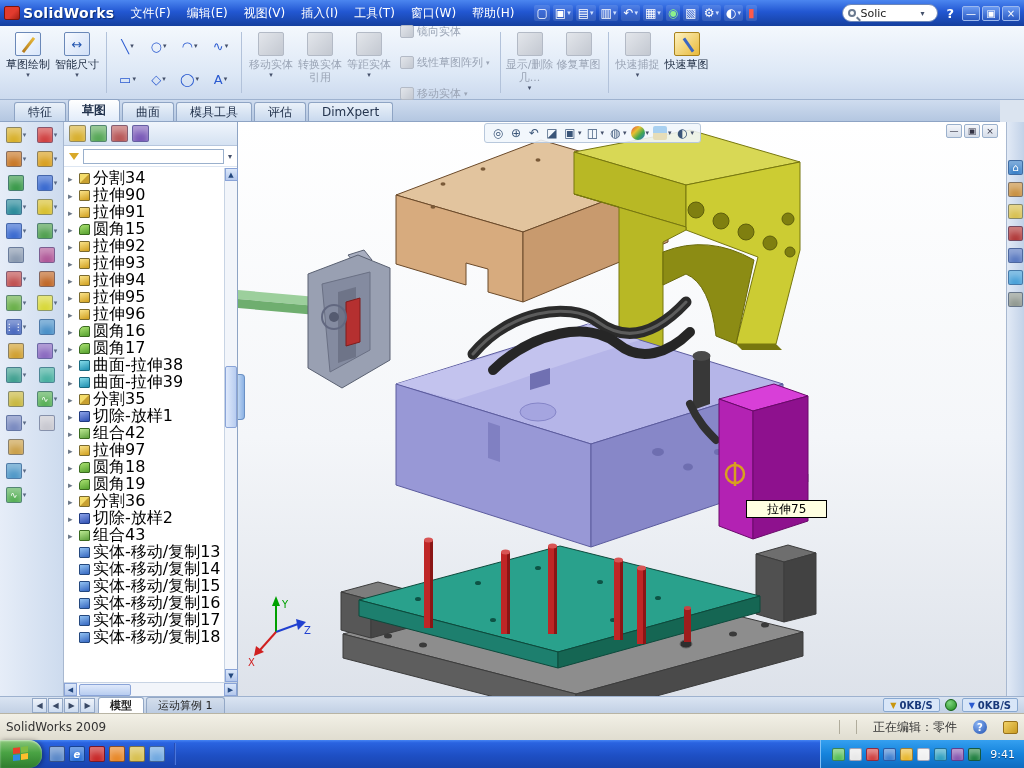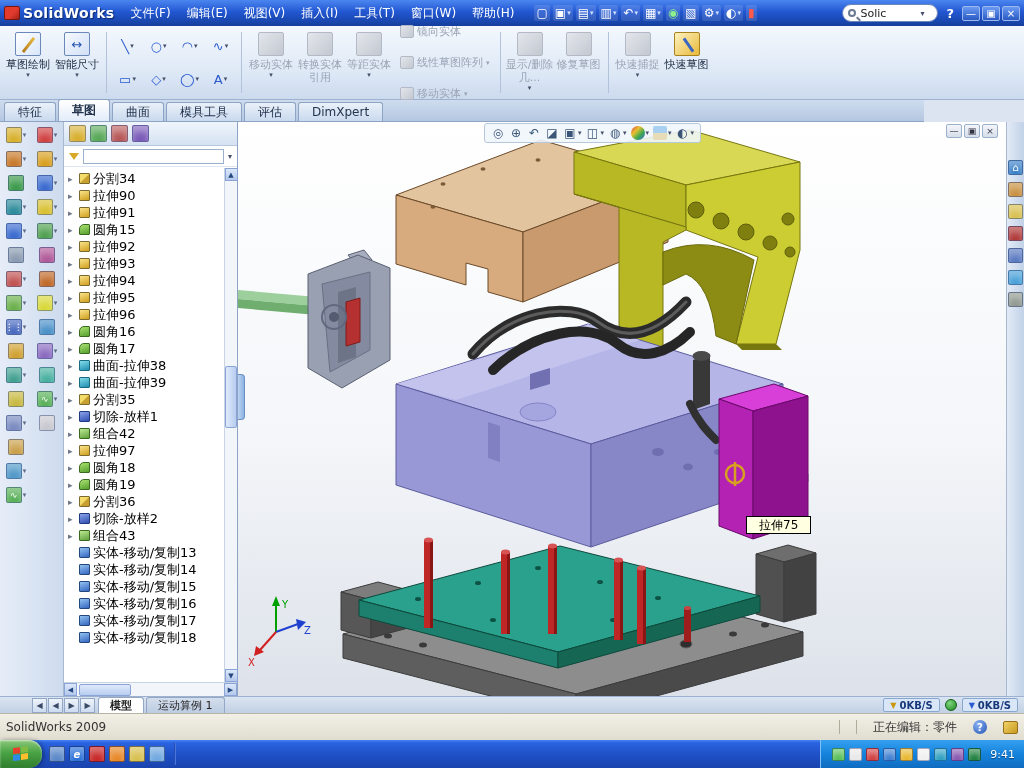--- a/index.html
+++ b/index.html
@@ -44,21 +44,21 @@
 .sgcell{display:flex;align-items:center;justify-content:center;gap:1px}
 .sgcell .sg{font-style:normal;color:#2a5ad0;font-size:13px}
 .sgcell .sa{font-size:7px;color:#44506a}
 .stackcol{display:flex;flex-direction:column;justify-content:center;gap:16px;padding:0 2px}
 .rowbtn{display:flex;align-items:center;gap:3px;height:19px;padding:0 3px}
 .rowbtn .ricon{width:14px;height:13px;border-radius:2px;background:linear-gradient(135deg,#e3e6eb,#c3c8d1);border:1px solid #b3bac6}
 .rowbtn .rlabel{font-size:11px;color:#9aa4b5;white-space:nowrap}
 .rowbtn .rdd{font-size:7px;color:#9aa4b5}
 .watermark{position:absolute;right:18px;top:18px;font-family:"DejaVu Serif","Liberation Serif",serif;font-style:italic;font-size:58px;font-weight:bold;color:rgba(150,165,188,.38);letter-spacing:-4px;pointer-events:none}
 
-.ribbontabs{position:absolute;top:100px;left:0;width:924px;height:22px;background:linear-gradient(180deg,#cfdcef,#b4c7e1);display:flex;align-items:flex-end;padding-left:4px;gap:2px;border-bottom:1px solid #8ea4c4}
+.ribbontabs{position:absolute;top:100px;left:0;width:1000px;height:22px;background:linear-gradient(180deg,#cfdcef,#b4c7e1);display:flex;align-items:flex-end;padding-left:14px;gap:2px;border-bottom:1px solid #8ea4c4}
 .rtab{height:19px;padding:0 13px;display:flex;align-items:center;font-size:12px;color:#24344e;background:linear-gradient(180deg,#eaf1f9,#c9d9ee);border:1px solid #8ea4c4;border-bottom:none;border-radius:3px 3px 0 0}
 .rtab.active{background:linear-gradient(180deg,#ffffff,#e2ecfa);font-weight:bold;height:22px}
 
 .main{position:absolute;top:122px;left:0;width:1024px;height:574px;display:flex}
 .lefttools{width:64px;background:linear-gradient(90deg,#e6edf8,#cddbee);border-right:1px solid #a8b8d0;display:flex;padding:5px 1px;gap:1px}
 .lcol{display:flex;flex-direction:column;gap:8px;width:31px;align-items:center}
 .ltool{display:flex;align-items:center;gap:1px}
 .ltile{width:16px;height:16px;border-radius:2px;border:1px solid rgba(80,100,140,.55);display:flex;align-items:center;justify-content:center;color:#fff;font-size:9px;box-shadow:inset 0 6px 6px rgba(255,255,255,.35)}
 .larr{font-size:7px;color:#5a6a85}
 
@@ -74,39 +74,39 @@
 .arrow{width:8px;font-size:9px;color:#6a7686;flex:none}
 .arrow.no{visibility:hidden}
 .ticon{width:11px;height:11px;flex:none;border:1px solid #7a6a30;border-radius:1px}
 .ticon.split{background:linear-gradient(135deg,#f4dc6a 49%,#c8a030 51%)}
 .ticon.extrude{background:linear-gradient(160deg,#fae389,#d09f1e)}
 .ticon.fillet{background:linear-gradient(160deg,#abe272,#55a02e);border-color:#3a6a20;border-radius:5px 1px 1px 1px}
 .ticon.surface{background:linear-gradient(160deg,#84dbe9,#1f8fb0);border-color:#1a6a80}
 .ticon.loftcut{background:linear-gradient(160deg,#8ba2e9,#2f50b2);border-color:#203a80}
 .ticon.combine{background:linear-gradient(160deg,#bce893,#5fa03d);border-color:#3a6a20}
 .ticon.movecopy{background:linear-gradient(160deg,#92c2f2,#3566c0);border-color:#24487e}
-.tlabel{font-size:13px;color:#000}
+.tlabel{font-size:16px;color:#000}
 .vscroll{position:absolute;right:0;top:46px;bottom:14px;width:13px;background:#f2f5fa;border-left:1px solid #c8d4e4;display:flex;flex-direction:column;align-items:center}
 .sbtn{width:13px;height:13px;background:linear-gradient(180deg,#dce8fa,#b4c8ec);border:1px solid #8aa4d8;font-size:7px;color:#24487e;display:flex;align-items:center;justify-content:center;flex:none}
 .vtrack{flex:1;width:13px;position:relative}
 .vthumb{position:absolute;left:0;top:38%;width:12px;height:62px;background:linear-gradient(90deg,#dfe9fb,#b8cdf0);border:1px solid #8aa4d8;border-radius:2px}
 .hscroll{height:14px;background:#f2f5fa;border-top:1px solid #c8d4e4;display:flex;align-items:center}
 .hthumb{width:52px;height:12px;background:linear-gradient(180deg,#dfe9fb,#b8cdf0);border:1px solid #8aa4d8;border-radius:2px;margin-left:2px}
 
 .viewport{flex:1;position:relative;background:linear-gradient(180deg,#ffffff 0%,#f4f6f9 55%,#dde2ea 100%);overflow:hidden}
 .model{position:absolute;left:0;top:0}
 .headsup{position:absolute;left:246px;top:1px;height:20px;display:flex;align-items:center;gap:4px;padding:0 6px;background:rgba(240,246,252,.88);border:1px solid #b8c8dc;border-radius:3px}
 .hu-btn{display:flex;align-items:center;gap:1px}
 .hu-g{font-style:normal;width:14px;height:14px;display:inline-flex;align-items:center;justify-content:center;color:#3a5578;font-size:12px}
 .hu-g.rainbow{border-radius:50%;background:linear-gradient(135deg,#e04040 0%,#e8c030 35%,#40a850 65%,#3068d8 100%)}
 .hu-g.scene{border-radius:2px;background:linear-gradient(180deg,#a8d0f0 50%,#e6ddb8 50%)}
 .hu-a{font-size:7px;color:#44506a;font-weight:normal}
 .docctl{position:absolute;right:8px;top:2px;display:flex;gap:2px}
 .dbtn{width:16px;height:14px;display:flex;align-items:center;justify-content:center;font-size:9px;color:#334;background:linear-gradient(180deg,#f4f6fa,#d6deea);border:1px solid #9ab0cc;border-radius:2px}
-.tooltip{position:absolute;left:508px;top:394px;background:#ffffe1;border:1px solid #000;font-size:12px;padding:0 12px;line-height:16px;color:#000}
+.tooltip{position:absolute;left:508px;top:378px;background:#ffffe1;border:1px solid #000;font-size:12px;padding:0 20px;line-height:16px;color:#000}
 .splithandle{position:absolute;left:0;top:252px;width:7px;height:46px;background:linear-gradient(90deg,#bcd4f2,#8cb2e4);border:1px solid #6a90c4;border-left:none;border-radius:0 4px 4px 0}
 
 .rightpane{width:18px;background:linear-gradient(90deg,#e2eaf6,#c2d2e8);border-left:1px solid #a8b8d0;display:flex;flex-direction:column;align-items:center;padding-top:38px;gap:7px}
 .rp-icon{width:15px;height:15px;border-radius:2px;border:1px solid rgba(70,90,130,.55);display:flex;align-items:center;justify-content:center;color:#fff;font-size:10px;box-shadow:inset 0 6px 6px rgba(255,255,255,.35)}
 
 .doctabs{position:absolute;top:696px;left:0;width:1024px;height:17px;background:linear-gradient(180deg,#dae4f2,#c2d0e4);border-top:1px solid #9eb2cf;display:flex;align-items:flex-end;padding-left:32px}
 .navbtn{width:15px;height:15px;font-size:8px;color:#3a4a66;background:linear-gradient(180deg,#eef3fa,#cddcf0);border:1px solid #93a8c6;display:flex;align-items:center;justify-content:center;margin-right:1px}
 .dtab{height:16px;padding:0 11px;font-size:11px;color:#222;display:flex;align-items:center;background:linear-gradient(180deg,#d4deec,#bccce2);border:1px solid #93a8c6;border-bottom:none;margin-left:2px;border-radius:3px 3px 0 0}
 .dtab.active{background:#fff;font-weight:bold}
 .badges{margin-left:auto;display:flex;align-items:center;gap:5px;padding-right:6px;padding-bottom:1px}

